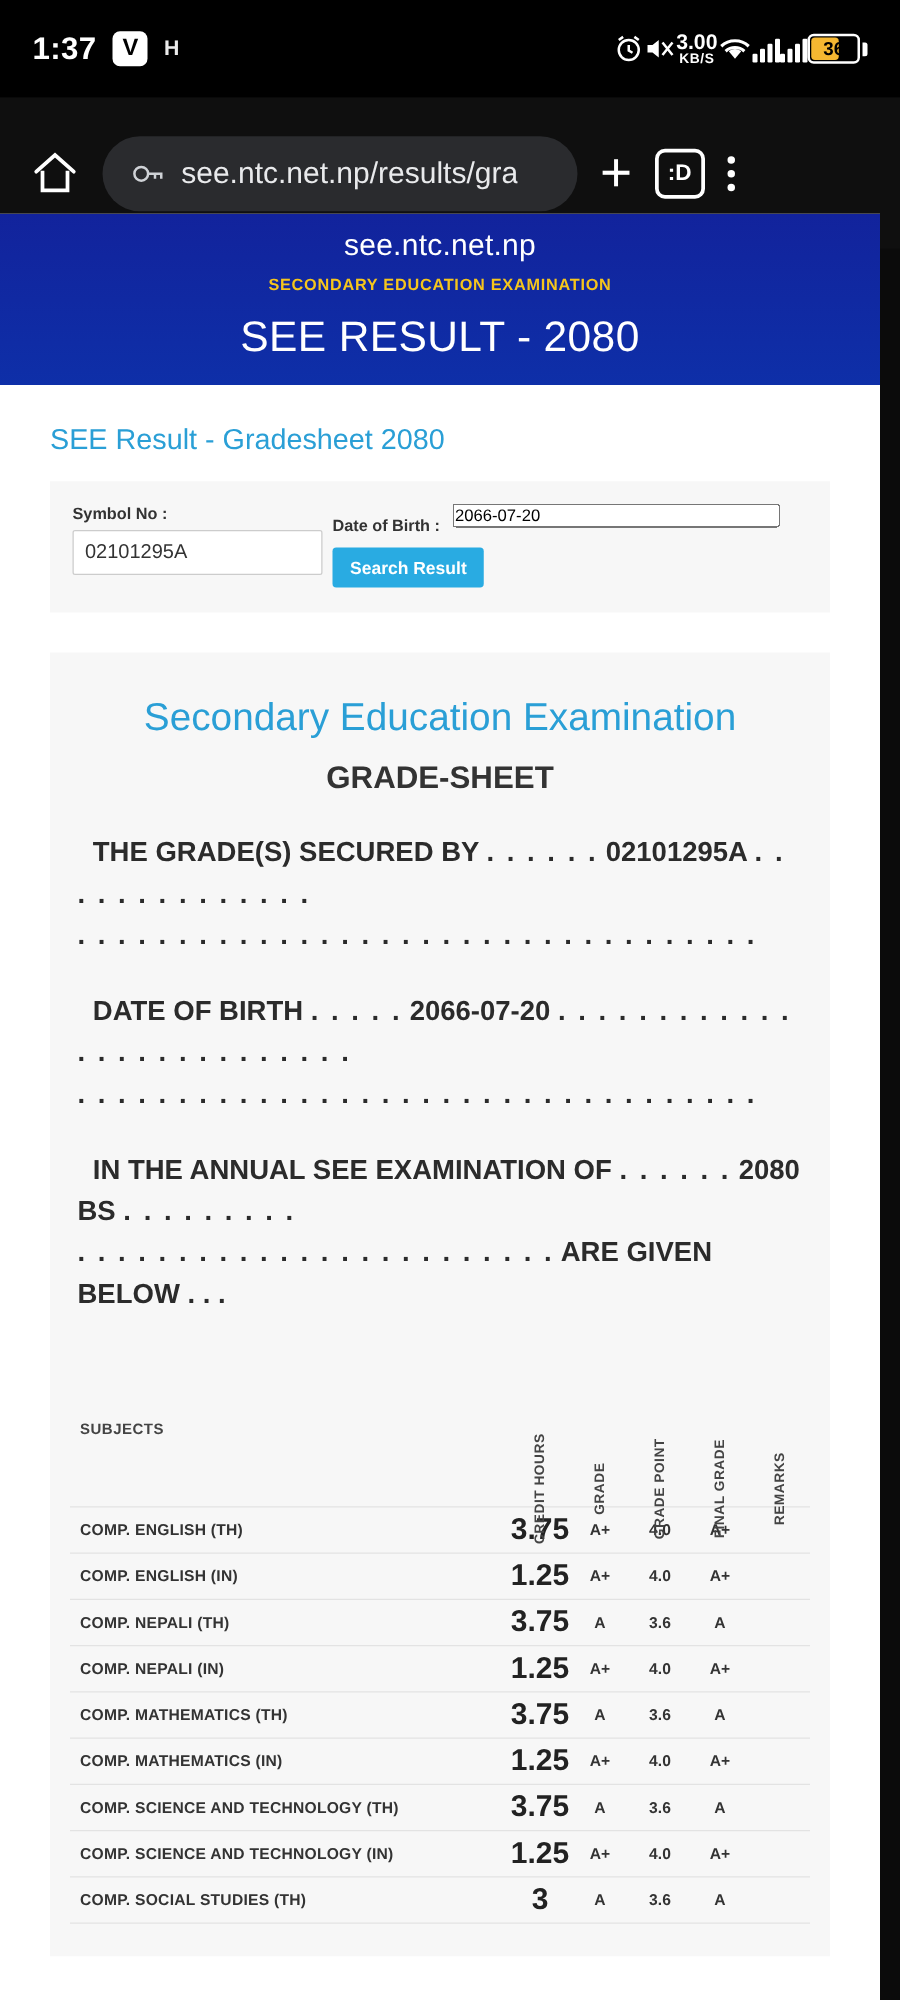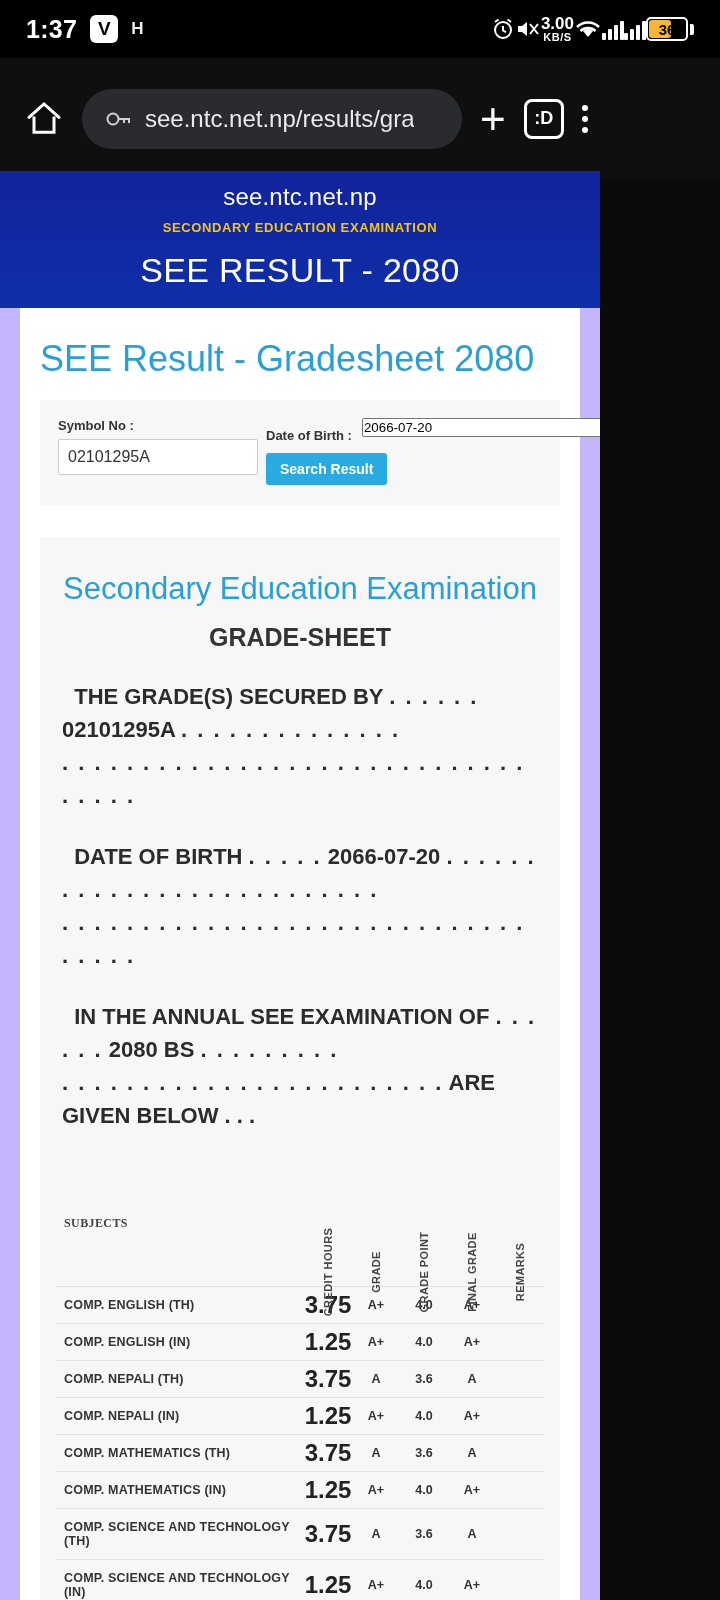--- a/index.html
+++ b/index.html
@@ -7,21 +7,21 @@
     width: 720px;
     height: 1600px;
     background: #ffffff;
     font-family: "Liberation Sans", sans-serif;
     overflow: hidden;
   }
   .phone { width: 720px; height: 1600px; position: relative; background: #0b0b0b; }
 
   
   .statusbar {
-    height: 58px;
+    height: 78px;
     background: #000;
     display: flex;
     align-items: center;
     padding: 0 26px;
     color: #fff;
   }
   .sb-left { display: flex; align-items: center; gap: 13px; flex: 1; }
   .sb-time { font-size: 25px; font-weight: 600; letter-spacing: .3px; }
   .v-badge {
     width: 28px; height: 28px; background: #fff; color: #000;
@@ -70,21 +70,21 @@
   .plus { color:#fff; font-size: 44px; font-weight: 300; line-height: 1; }
   .dbox {
     width: 40px; height: 40px; border: 3px solid #fff; border-radius: 8px;
     color: #fff; font-size: 18px; font-weight: 700;
     display:flex; align-items:center; justify-content:center;
   }
   .kebab { display:flex; flex-direction: column; gap:5px; align-items:center; }
   .kebab i { width: 6px; height: 6px; background: #fff; border-radius: 50%; display:block; }
 
   
-  .page { position: absolute; top: 171px; left: 0; width: 600px; height: 1429px; background: #c4b5fd; overflow: hidden; }
+  .page { position: absolute; top: 171px; left: 0; width: 704px; height: 1429px; background: #ffffff; overflow: hidden; }
 
   .site-head {
     background: #0d2ea0;
     background: linear-gradient(180deg,#12239c 0%,#0e2fa8 100%);
     padding: 12px 0 18px;
     text-align: center;
   }
   .site-host { color: #fff; font-size: 24px; letter-spacing: .2px; }
   .site-sub { color: #f5c51c; font-size: 13px; font-weight: 700; letter-spacing: .6px; margin-top: 9px; }
   .site-title { color: #fff; font-size: 34px; font-weight: 400; margin-top: 16px; letter-spacing: .3px; }
@@ -92,21 +92,21 @@
   .navbar { display: flex; background: #1597e4; height: 62px; align-items: stretch; }
   .nav-item {
     display: flex; align-items: center; padding: 0 26px;
     color: #fff; font-size: 16px; font-weight: 700; letter-spacing: .7px;
   }
   .nav-item.active { background: #0b5fa5; }
   .nav-item.muted { color: #eaf4fd; font-weight: 700; opacity: .95; }
 
   .content { background: #fff; margin: 0 20px; padding: 0 0 20px; min-height: 1200px; }
 
-  .h1 { color: #2a9fd6; font-size: 36px; font-weight: 400; padding: 30px 0 20px 20px; }
+  .h1 { color: #2a9fd6; font-size: 23px; font-weight: 400; padding: 30px 0 20px 20px; }
 
   .formbox {
     background: #f7f7f7; margin: 0 20px; padding: 18px 18px 20px;
     display: flex; align-items: flex-start; gap: 8px;
   }
   .fld { display: flex; flex-direction: column; }
   .fld label { font-size: 13px; font-weight: 700; color: #333; margin-bottom: 6px; }
   .fld input {
     border: 1px solid #ccc; background: #fff; height: 36px;
     font-size: 16px; color: #333; padding: 0 9px; border-radius: 2px;
@@ -124,21 +124,21 @@
 
   .sheet { background: #f7f7f7; margin: 32px 20px 0; padding: 34px 16px 26px; }
   .sheet h2 { text-align: center; color: #2a9fd6; font-size: 31px; font-weight: 400; }
   .sheet h3 { text-align: center; color: #333; font-size: 25px; font-weight: 700; margin-top: 16px; }
 
   .line { font-size: 22px; font-weight: 700; color: #2b2b2b; margin-top: 28px; line-height: 1.5; padding: 0 6px; }
   .line .dots { letter-spacing: 2px; font-weight: 700; }
 
   table.grades { width: 100%; border-collapse: collapse; margin-top: 34px; }
   table.grades th, table.grades td { border-bottom: 1px solid #e3e3e3; }
-  .th-subj { text-align: left; font-size: 12px; font-weight: 700; color: #444; padding: 6px 8px 10px; letter-spacing: .4px; font-family: Liberation Serif, serif; }
+  .th-subj { text-align: left; font-size: 12px; font-weight: 700; color: #444; padding: 6px 8px 10px; letter-spacing: .4px; }
   .th-rot { height: 120px; width: 48px; position: relative; }
   .th-rot span {
     position: absolute; bottom: 8px; left: 50%;
     transform: translateX(-50%) rotate(-90deg); transform-origin: center;
     white-space: nowrap; font-size: 11px; font-weight: 700; color: #444; letter-spacing: .4px;
   }
   td.subj { font-size: 12.5px; font-weight: 700; color: #333; padding: 11px 8px; letter-spacing: .2px; }
   td.ch { font-size: 24px; font-weight: 700; color: #222; text-align: center; }
   td.sm { font-size: 12.5px; font-weight: 700; color: #333; text-align: center; }
   td.rm { width: 48px; }

